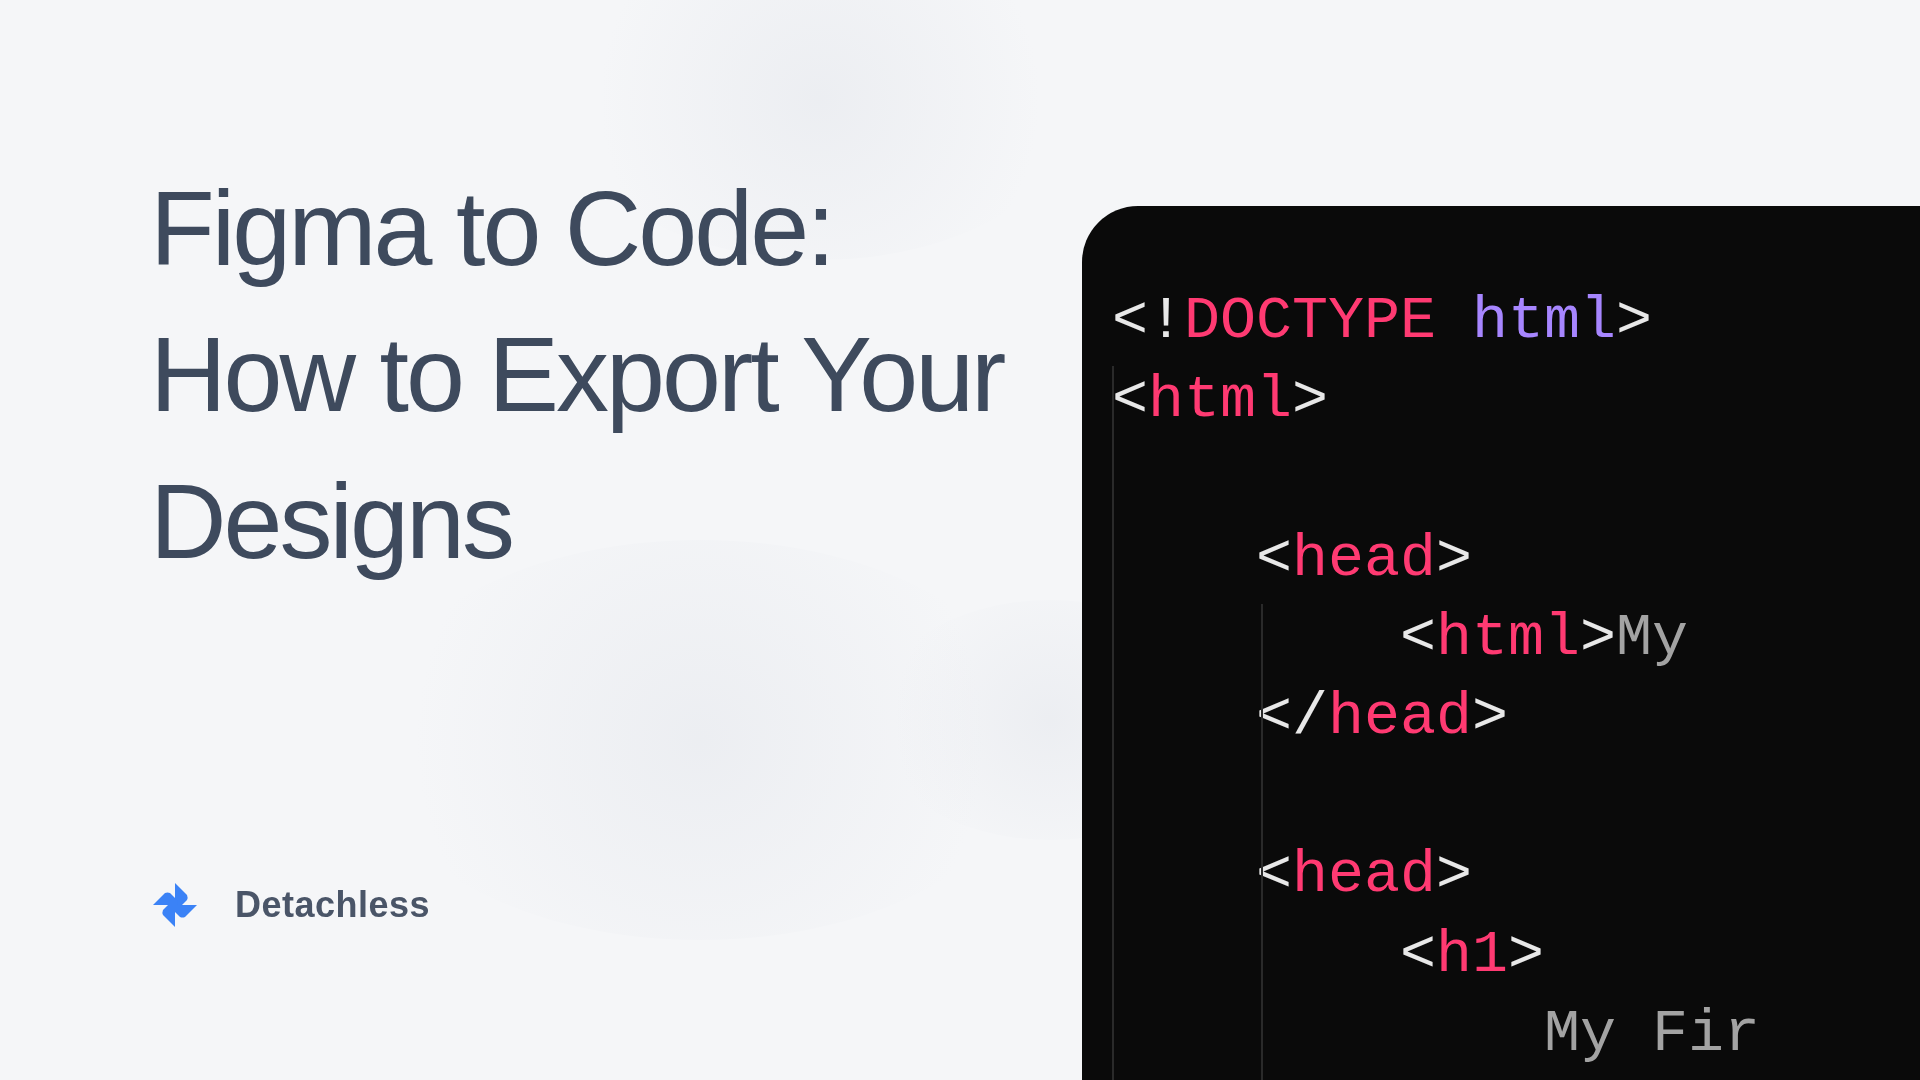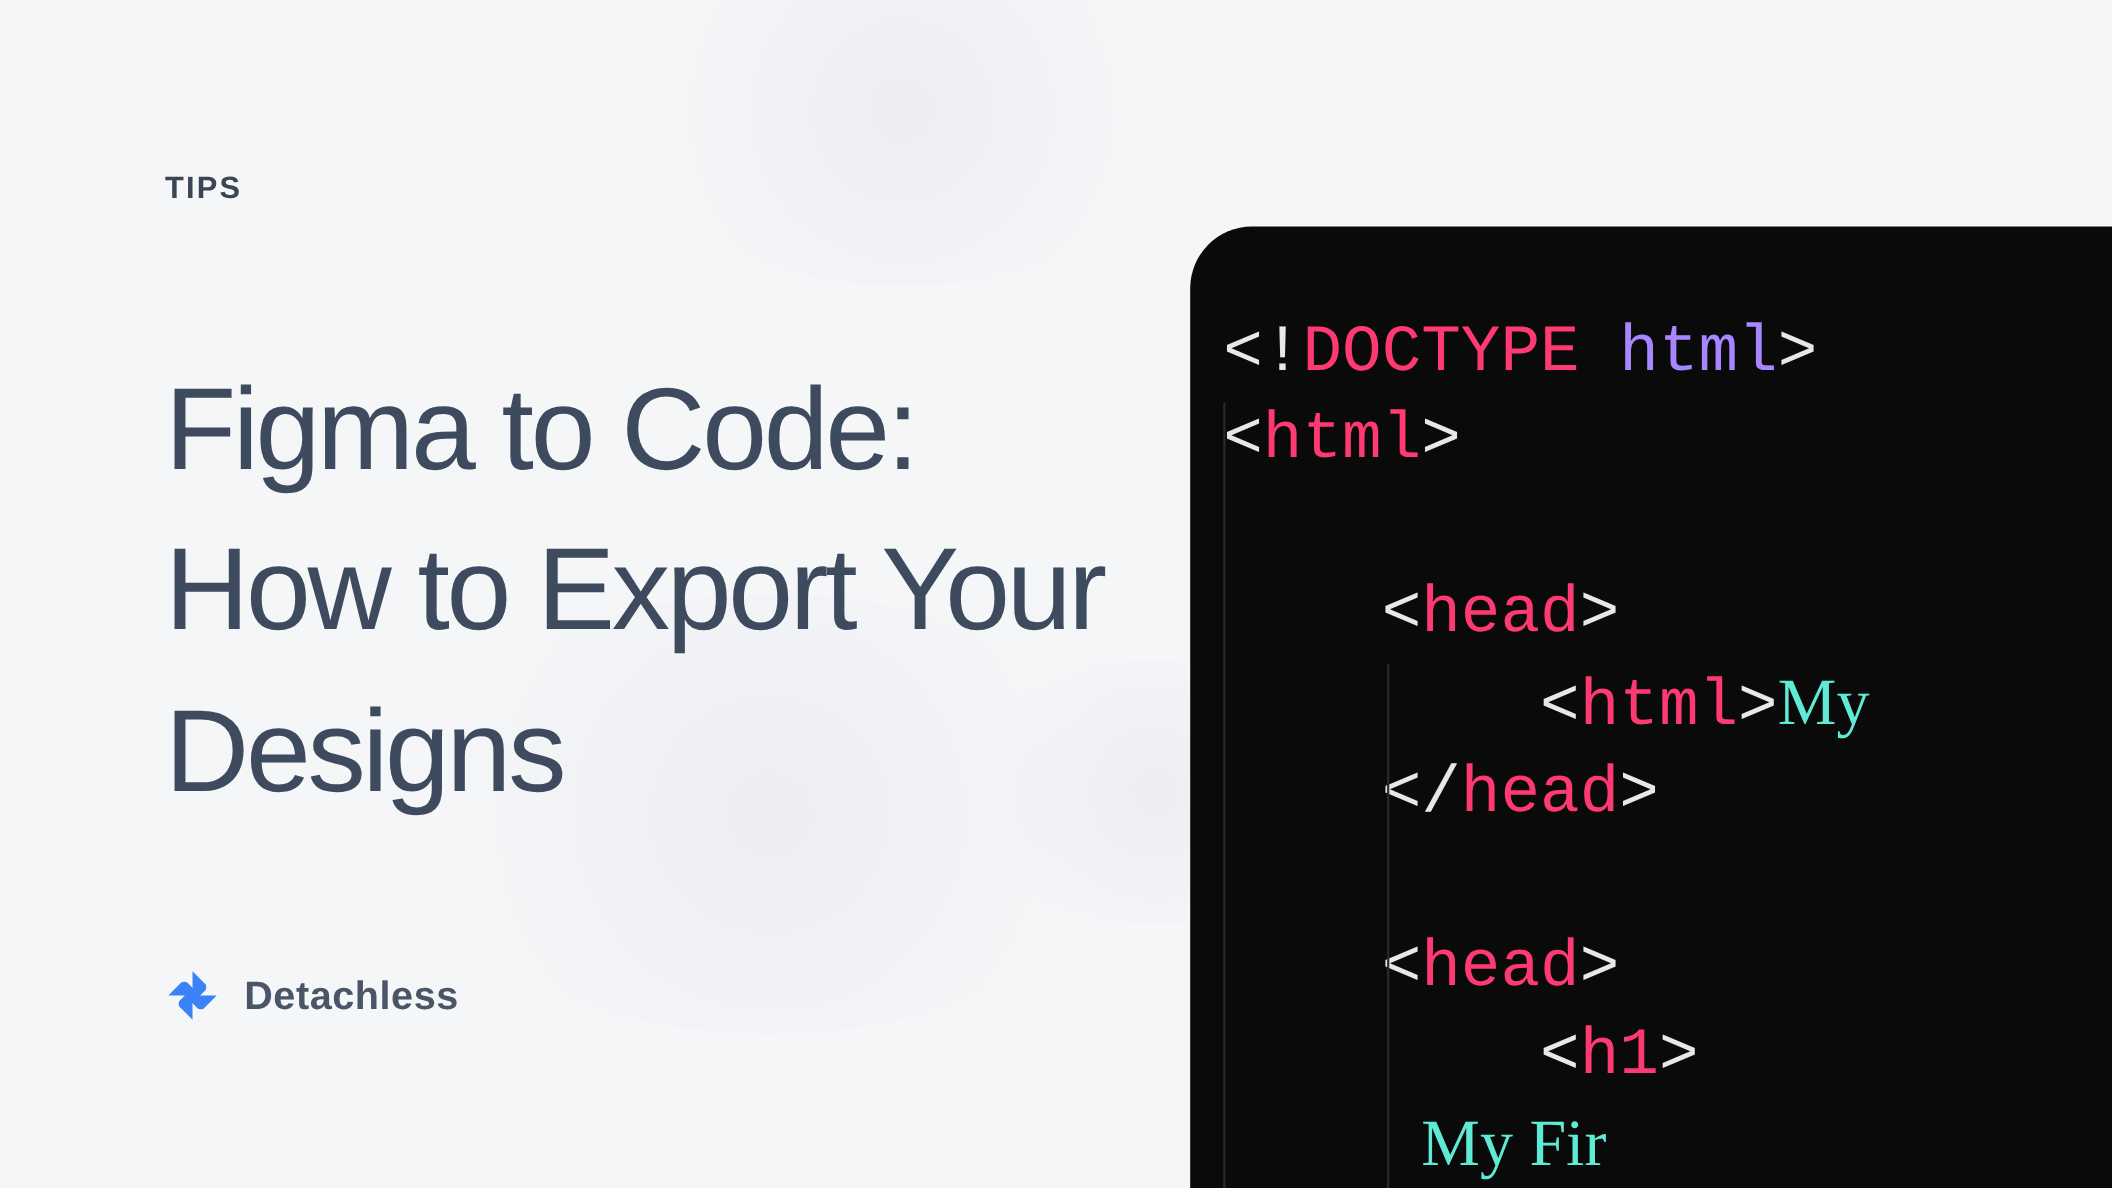--- a/index.html
+++ b/index.html
@@ -39,21 +39,21 @@
       font-weight: 400;
       letter-spacing: -3px;
       color: #3e4a5d;
     }
     .brand {
       position: absolute;
       left: 150px;
       top: 880px;
       display: flex;
       align-items: center;
-      gap: 22px;
+      gap: 35px;
     }
     .brand-name {
       font-size: 36px;
       font-weight: 700;
       color: #4a5568;
       letter-spacing: 0.5px;
     }
     .logo-svg { width: 50px; height: 50px; display: block; }
     .code-panel {
       position: absolute;
@@ -70,38 +70,37 @@
       font-family: "SFMono-Regular", Consolas, "Liberation Mono", Menlo, monospace;
       font-size: 60px;
       line-height: 1.32;
       white-space: pre;
       color: #e8e8e8;
     }
     .tok-punc   { color: #e8e8e8; }
     .tok-doct   { color: #ff3a72; font-family: Liberation Mono, monospace; }
     .tok-tag    { color: #ff3a72; }
     .tok-attr   { color: #a786ff; }
-    .tok-text   { color: #5eead4; font-family: Liberation Serif, serif; }
+    .tok-text   { color: #a3a3a3; }
     .indent-guide {
       position: absolute;
       width: 2px;
       background: #2a2a2a;
     }
     .guide1 { left: 30px; top: 160px; height: 720px; }
     .guide2 { left: 179px; top: 398px; height: 540px; }
   </style>
 </head>
 <body>
 
 <div class="bg-blob blob1"></div>
 <div class="bg-blob blob2"></div>
 <div class="bg-blob blob3"></div>
 
 <div class="left-col">
-  <div class="category">TIPS</div>
   <div class="headline">Figma to Code: How to Export Your Designs</div>
 </div>
 
 <div class="brand">
   <span>
     <svg class="logo-svg" viewBox="0 0 100 100">
       <g fill="#3b82f6">
         <path d="M50 6 L74 30 A12 12 0 0 1 74 40 L60 54 A12 12 0 0 1 50 54 L50 6 Z" transform="rotate(0 50 50)"></path>
         <path d="M94 50 L70 74 A12 12 0 0 1 60 74 L46 60 A12 12 0 0 1 46 50 L94 50 Z"></path>
         <path d="M50 94 L26 70 A12 12 0 0 1 26 60 L40 46 A12 12 0 0 1 50 46 L50 94 Z"></path>

